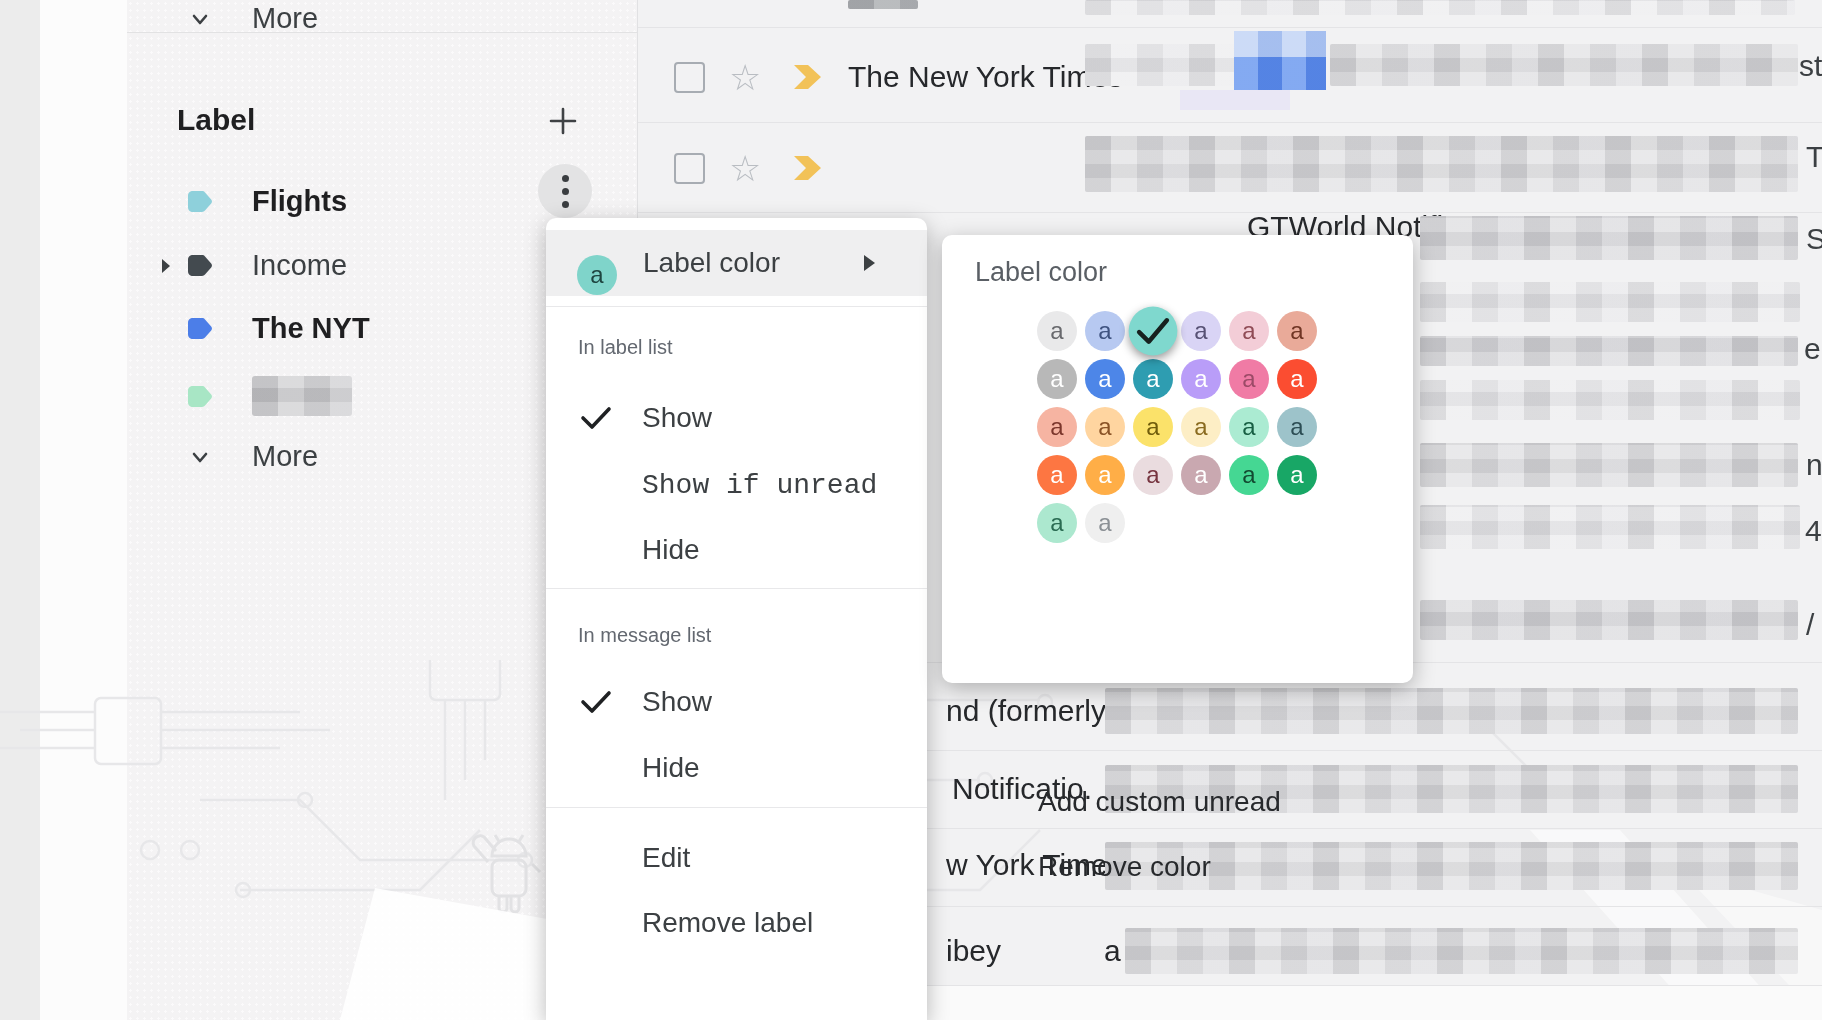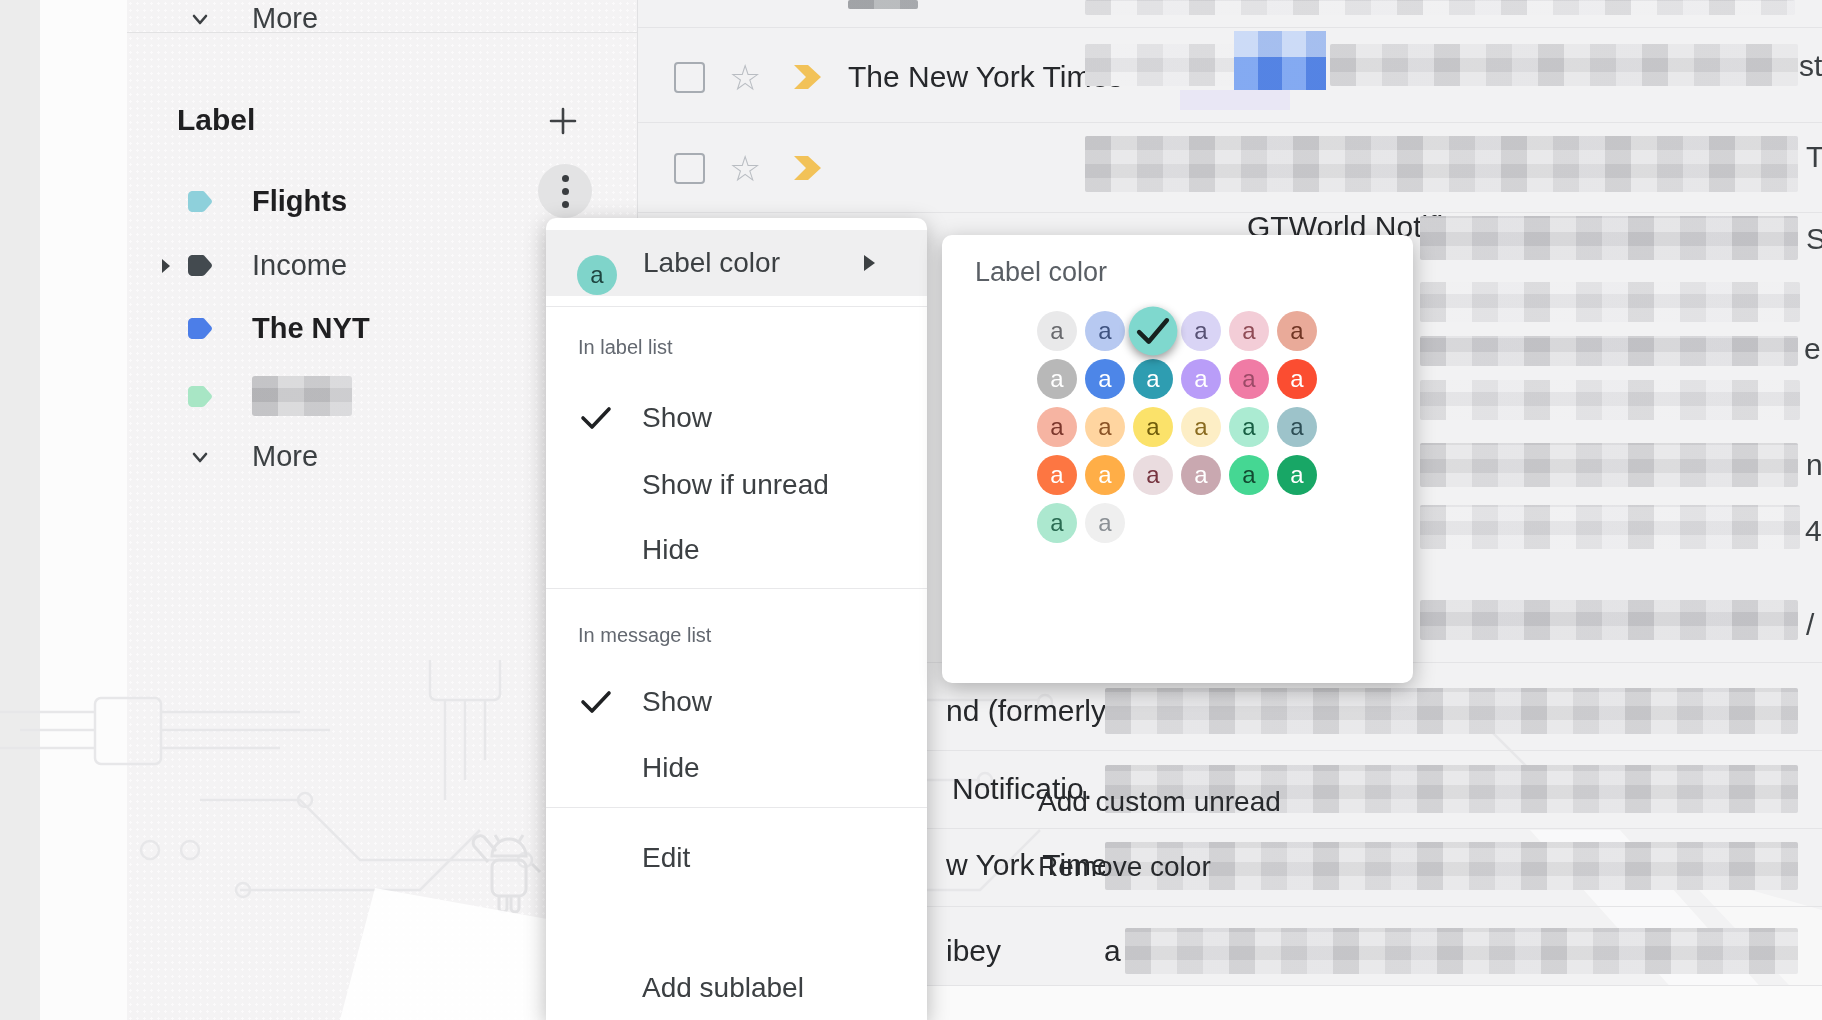--- a/index.html
+++ b/index.html
@@ -262,21 +262,21 @@
     <div class="m-div" style="top:88px;"></div>
 
     <span class="m-header" style="left:32px;top:118px;">In label list</span>
     <div class="m-item" style="top:178px;height:44px;">
       <svg class="m-check" viewBox="0 0 32 26">
           <polyline points="3,13 12,22 29,4" fill="none" stroke="#1f2123" stroke-width="3.6" stroke-linecap="round" stroke-linejoin="round"></polyline>
         </svg>
       <span class="m-text" style="margin-left:96px;">Show</span>
     </div>
     <div class="m-item" style="top:245px;height:44px;">
-      <span class="m-text" style="margin-left:96px;">Show if unread</span>
+      <span class="m-text" style="margin-left:96px;font-family:Liberation Mono, monospace;">Show if unread</span>
     </div>
     <div class="m-item" style="top:310px;height:44px;">
       <span class="m-text" style="margin-left:96px;">Hide</span>
     </div>
     <div class="m-div" style="top:370px;"></div>
 
     <span class="m-header" style="left:32px;top:406px;">In message list</span>
     <div class="m-item" style="top:462px;height:44px;">
       <svg class="m-check" viewBox="0 0 32 26">
           <polyline points="3,13 12,22 29,4" fill="none" stroke="#1f2123" stroke-width="3.6" stroke-linecap="round" stroke-linejoin="round"></polyline>
@@ -284,22 +284,22 @@
       <span class="m-text" style="margin-left:96px;">Show</span>
     </div>
     <div class="m-item" style="top:528px;height:44px;">
       <span class="m-text" style="margin-left:96px;">Hide</span>
     </div>
     <div class="m-div" style="top:589px;"></div>
 
     <div class="m-item" style="top:618px;height:44px;">
       <span class="m-text" style="margin-left:96px;">Edit</span>
     </div>
-    <div class="m-item" style="top:748px;height:44px;">
-      <span class="m-text" style="margin-left:96px;">Add sublabel</span>
+    <div class="m-item" style="top:683px;height:44px;">
+      <span class="m-text" style="margin-left:96px;">Remove label</span>
     </div>
   </div>
 
   <div class="abs" id="submenu">
     <span id="submenu-title">Label color</span>
     <div id="swatch-grid">
         <div class="swatch" style="background: rgb(233, 233, 234); color: rgb(104, 105, 109);">a</div>
         <div class="swatch" style="background: rgb(183, 201, 241); color: rgb(63, 83, 128);">a</div>
         <div class="swatch sel" style="background: rgb(127, 216, 206);">
           <svg width="28" height="24" viewBox="0 0 32 26">

